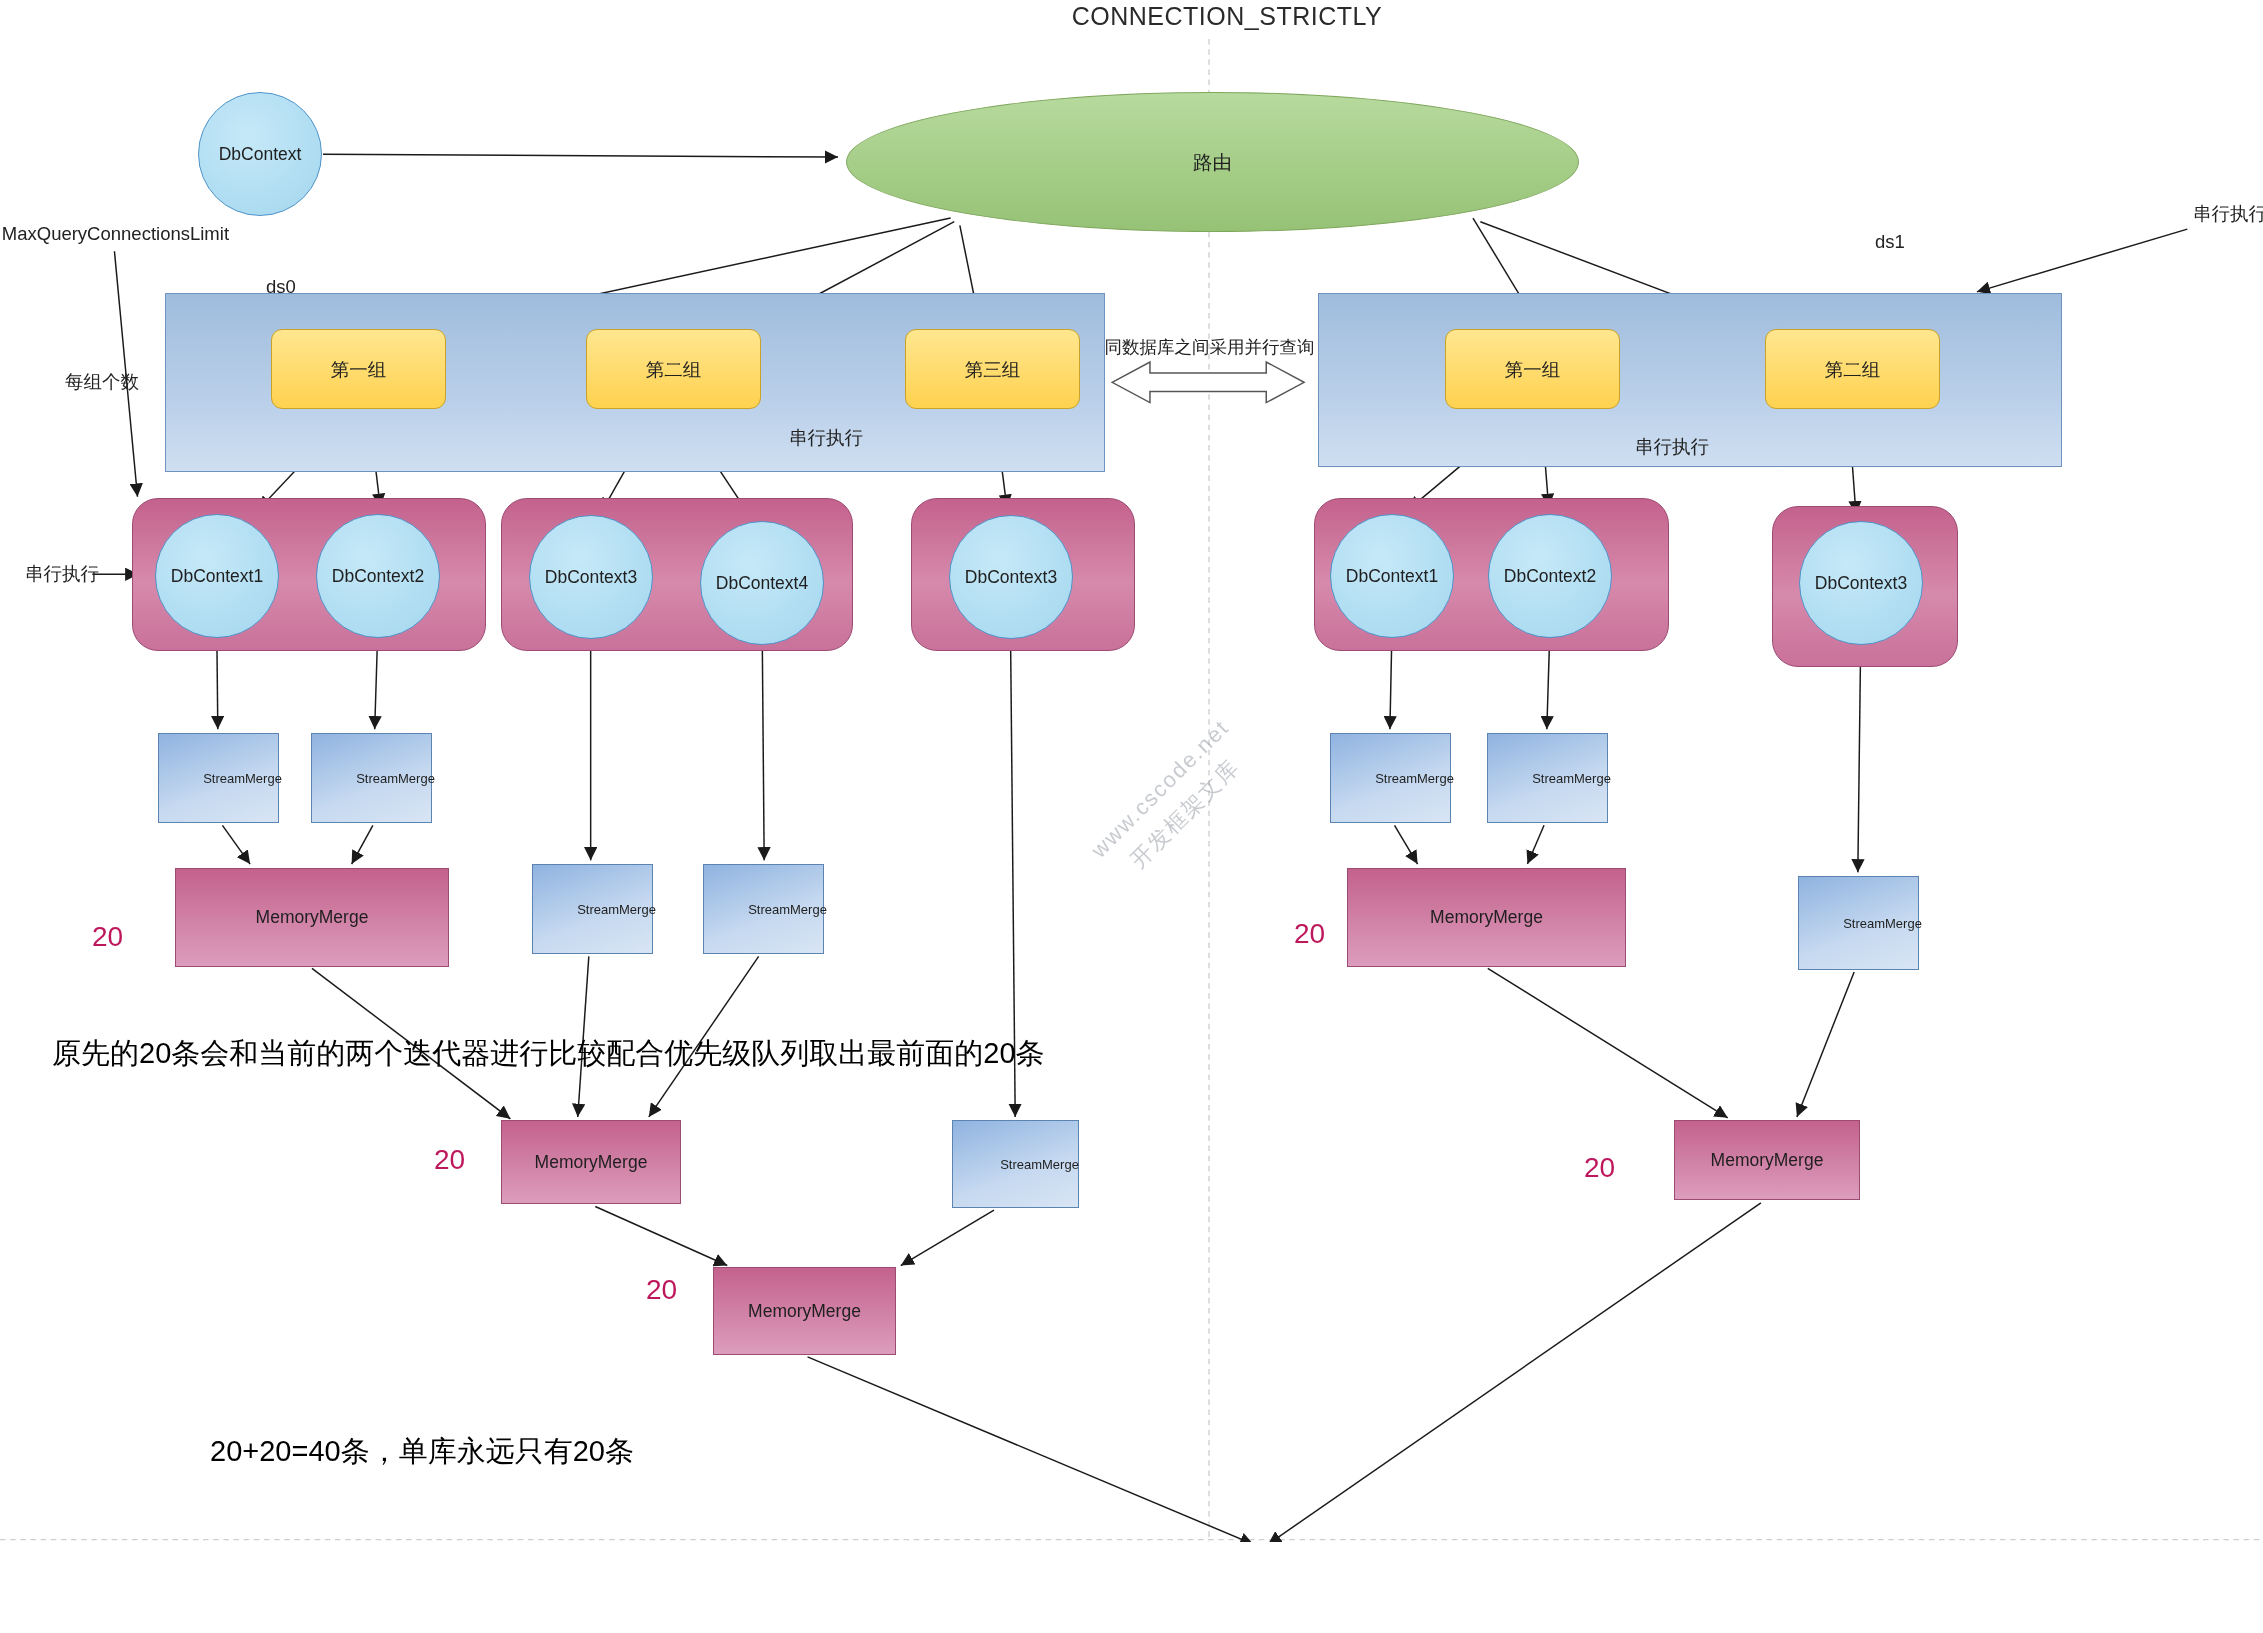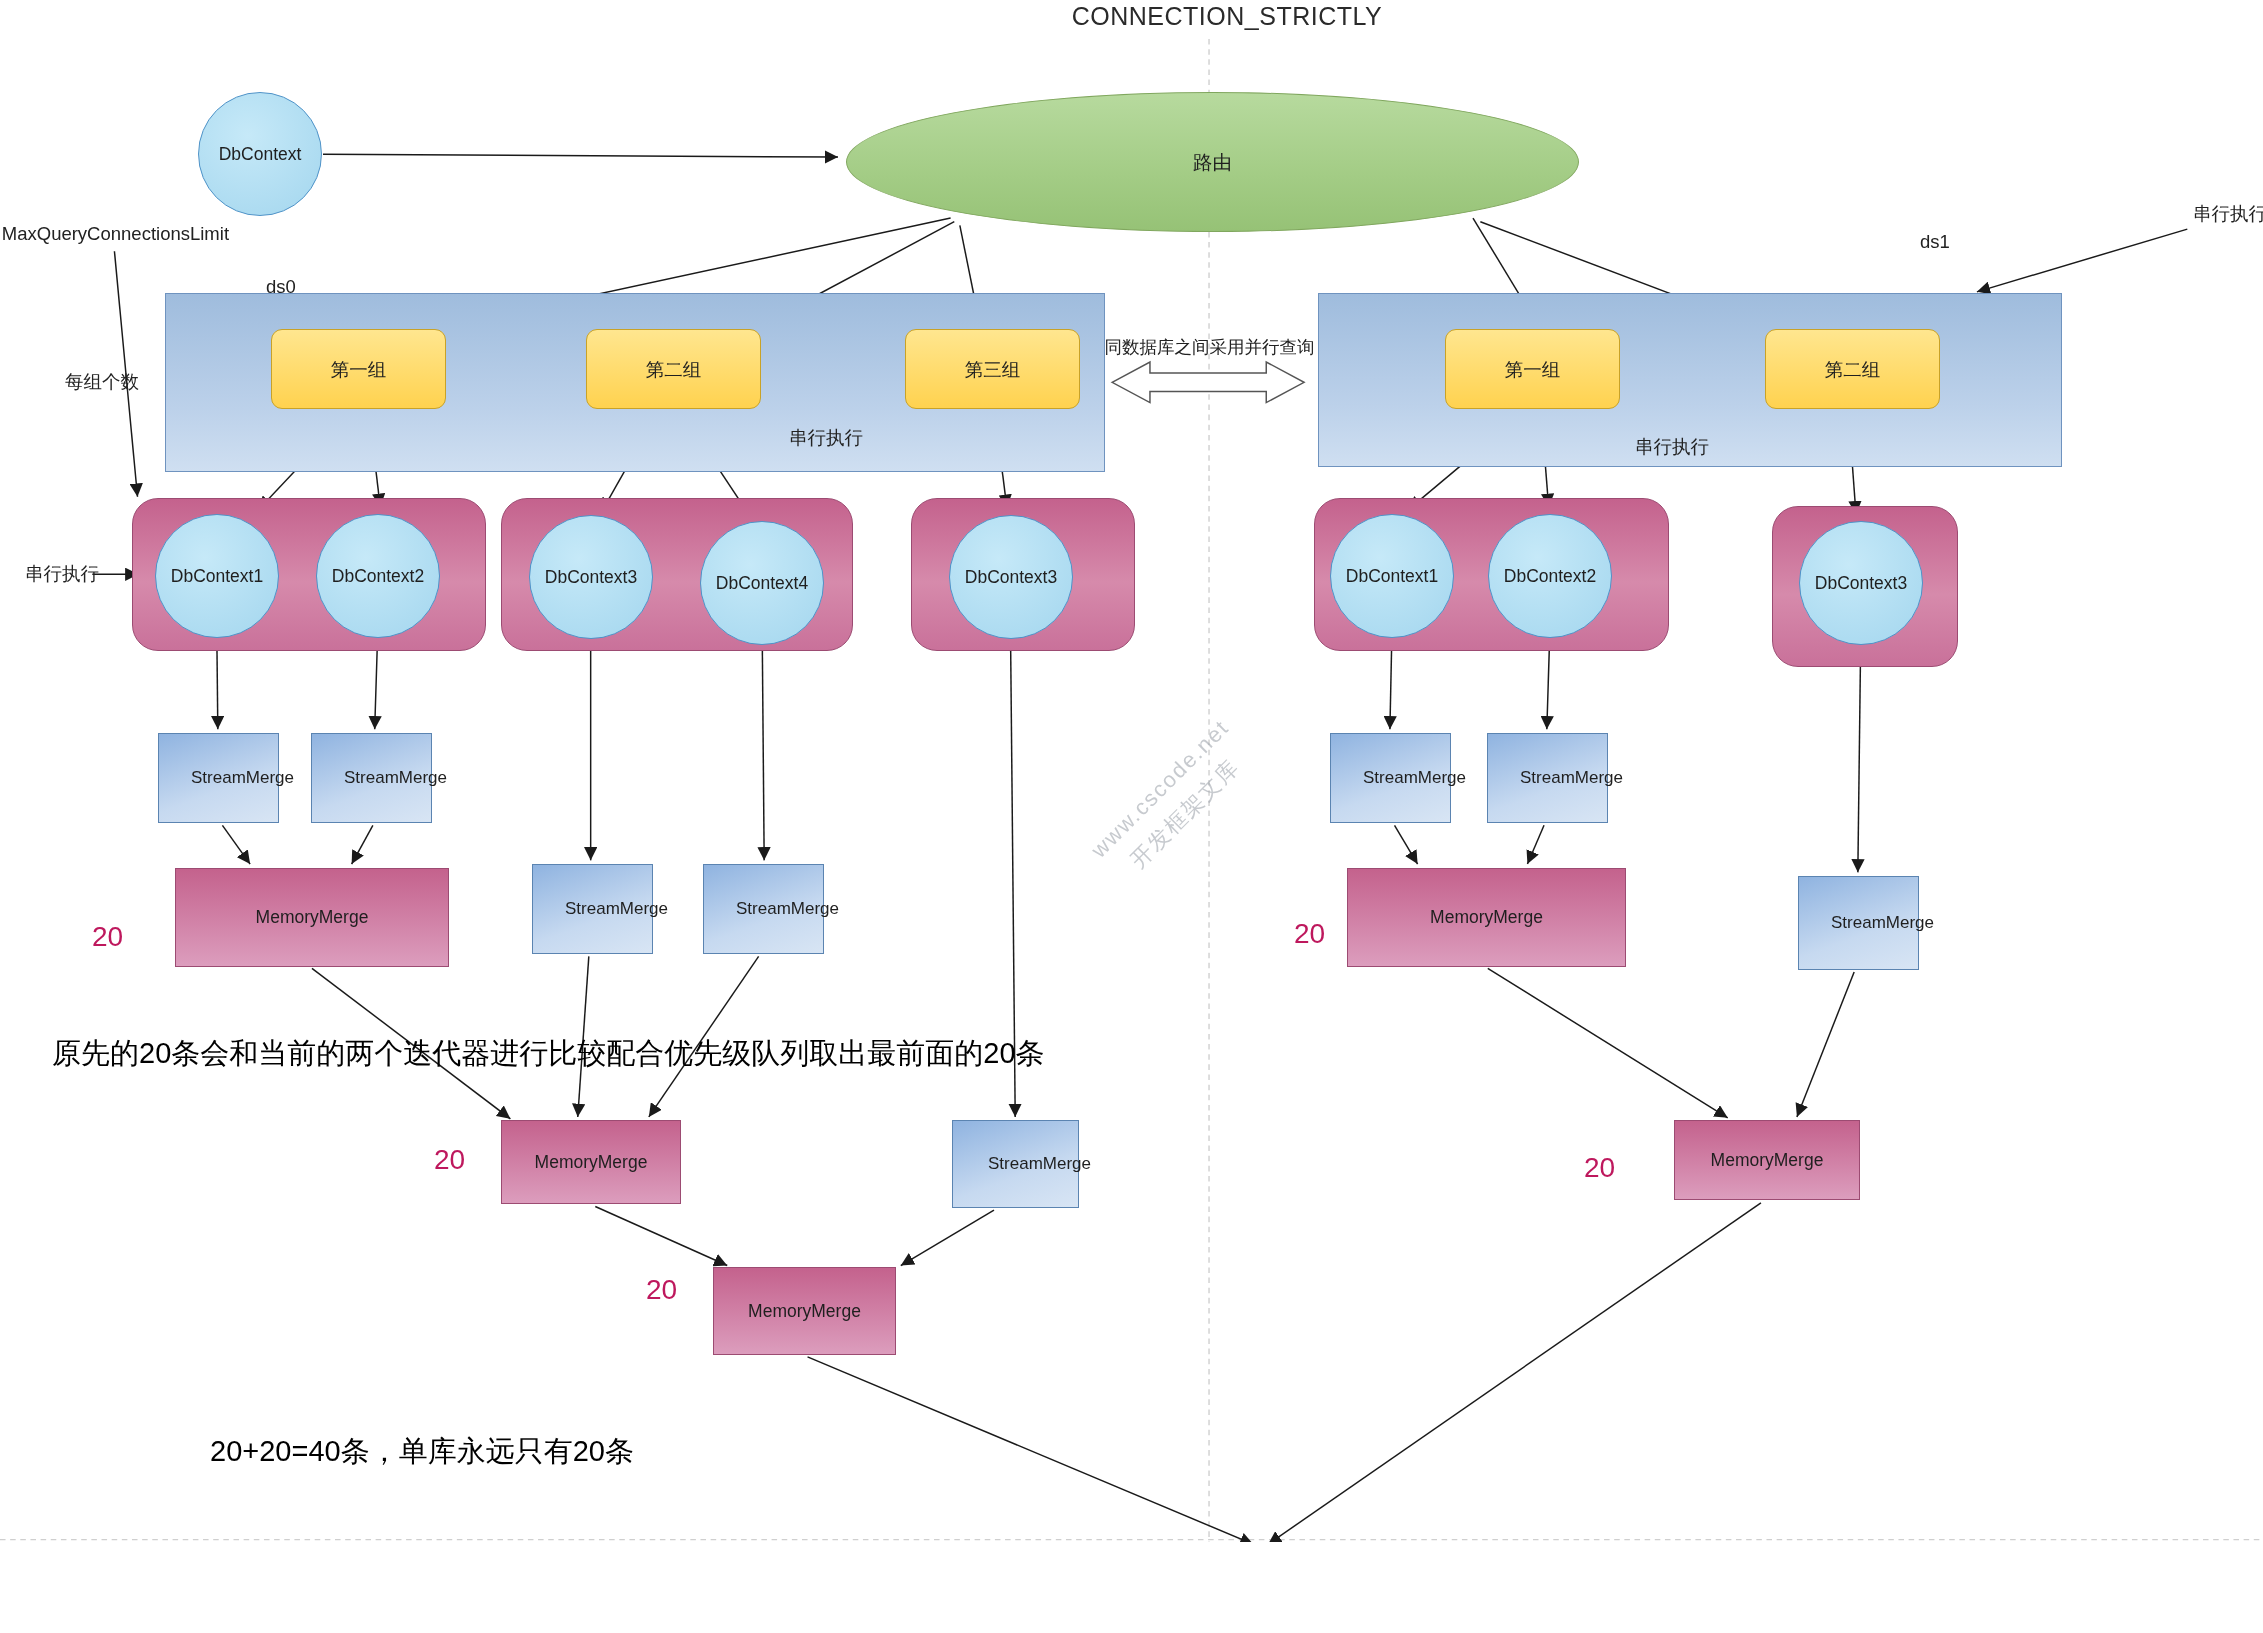--- a/index.html
+++ b/index.html
@@ -24,21 +24,21 @@
   .ygroup { position: absolute; width: 175px; height: 80px; border-radius: 11px;
             background: linear-gradient(180deg, #ffe68f 0%, #ffd24f 100%);
             border: 0.9px solid #c9a227; display: flex; align-items: center; justify-content: center;
             font-size: 18.5px; text-align: right; }
   .pinkpanel { position: absolute; border-radius: 26px;
                background: linear-gradient(180deg, #c4628d 0%, #d68aab 55%, #c9719a 100%);
                border: 0.9px solid #9c4b72; }
   .smbox { position: absolute; width: 121px; height: 90px;
            background: linear-gradient(160deg, #8fb3e0 0%, #c6d9f0 60%, #d8e5f4 100%);
            border: 0.9px solid #5b84b1; display: flex; align-items: center; justify-content: center;
-           font-size: 17px; padding-left: 48px; }
+           font-size: 13px; padding-left: 48px; }
   .mmbox { position: absolute;
            background: linear-gradient(180deg, #c4628d 0%, #dc9dbd 100%);
            border: 0.9px solid #9c4b72; display: flex; align-items: center; justify-content: center;
            font-size: 17.5px; }
   .graybox { position: absolute;
              background: linear-gradient(180deg, #d6d6d6 0%, #efefef 100%);
              border: 0.9px solid #8c8c8c; display: flex; align-items: center; justify-content: center;
              font-size: 18.5px; }
   .rednum { position: absolute; color: #be185d; font-size: 28px; }
   .rednote { position: absolute; color: #000000; font-size: 29px; white-space: nowrap; }
@@ -101,21 +101,21 @@
       <line x1="2009" y1="1053" x2="1947" y2="1210" marker-end="url(#ah)"></line>
       <line x1="1908" y1="1303" x2="1374" y2="1673" marker-end="url(#ah)"></line>
     </g>
 
     <polygon points="1205,414 1246,392 1246,404 1372,404 1372,392 1413,414 1372,436 1372,424 1246,424 1246,436" fill="#ffffff" stroke="#555555" stroke-width="1.6"></polygon>
   </svg>
 
   <div class="title">CONNECTION_STRICTLY</div>
   <div class="lbl" style="left:1.8px; top:223px;">MaxQueryConnectionsLimit</div>
   <div class="lbl" style="left:266px; top:240px;margin-top:36px;">ds0</div>
-  <div class="lbl" style="left:1920px; top:231px;">ds1</div>
+  <div class="lbl" style="left:1875px; top:231px;">ds1</div>
   <div class="lbl" style="left:2193px; top:201px;">串行执行</div>
   <div class="lbl" style="left:65px; top:369px;">每组个数</div>
   <div class="lbl" style="left:25px; top:561px;">串行执行</div>
   <div class="lbl" style="left:1087px; top:335px; font-size:17.5px;">不同数据库之间采用并行查询</div>
 
   <div class="circle" style="left:198px; top:92px;">DbContext</div>
   <div class="ellipse" style="left:846px; top:92px; width:733px; height:140px;">路由</div>
 
   <div class="bigblue" style="left:165px; top:293px; width:940px; height:179px;"></div>
   <div class="ygroup" style="left:271px; top:329px;">第一组</div>

